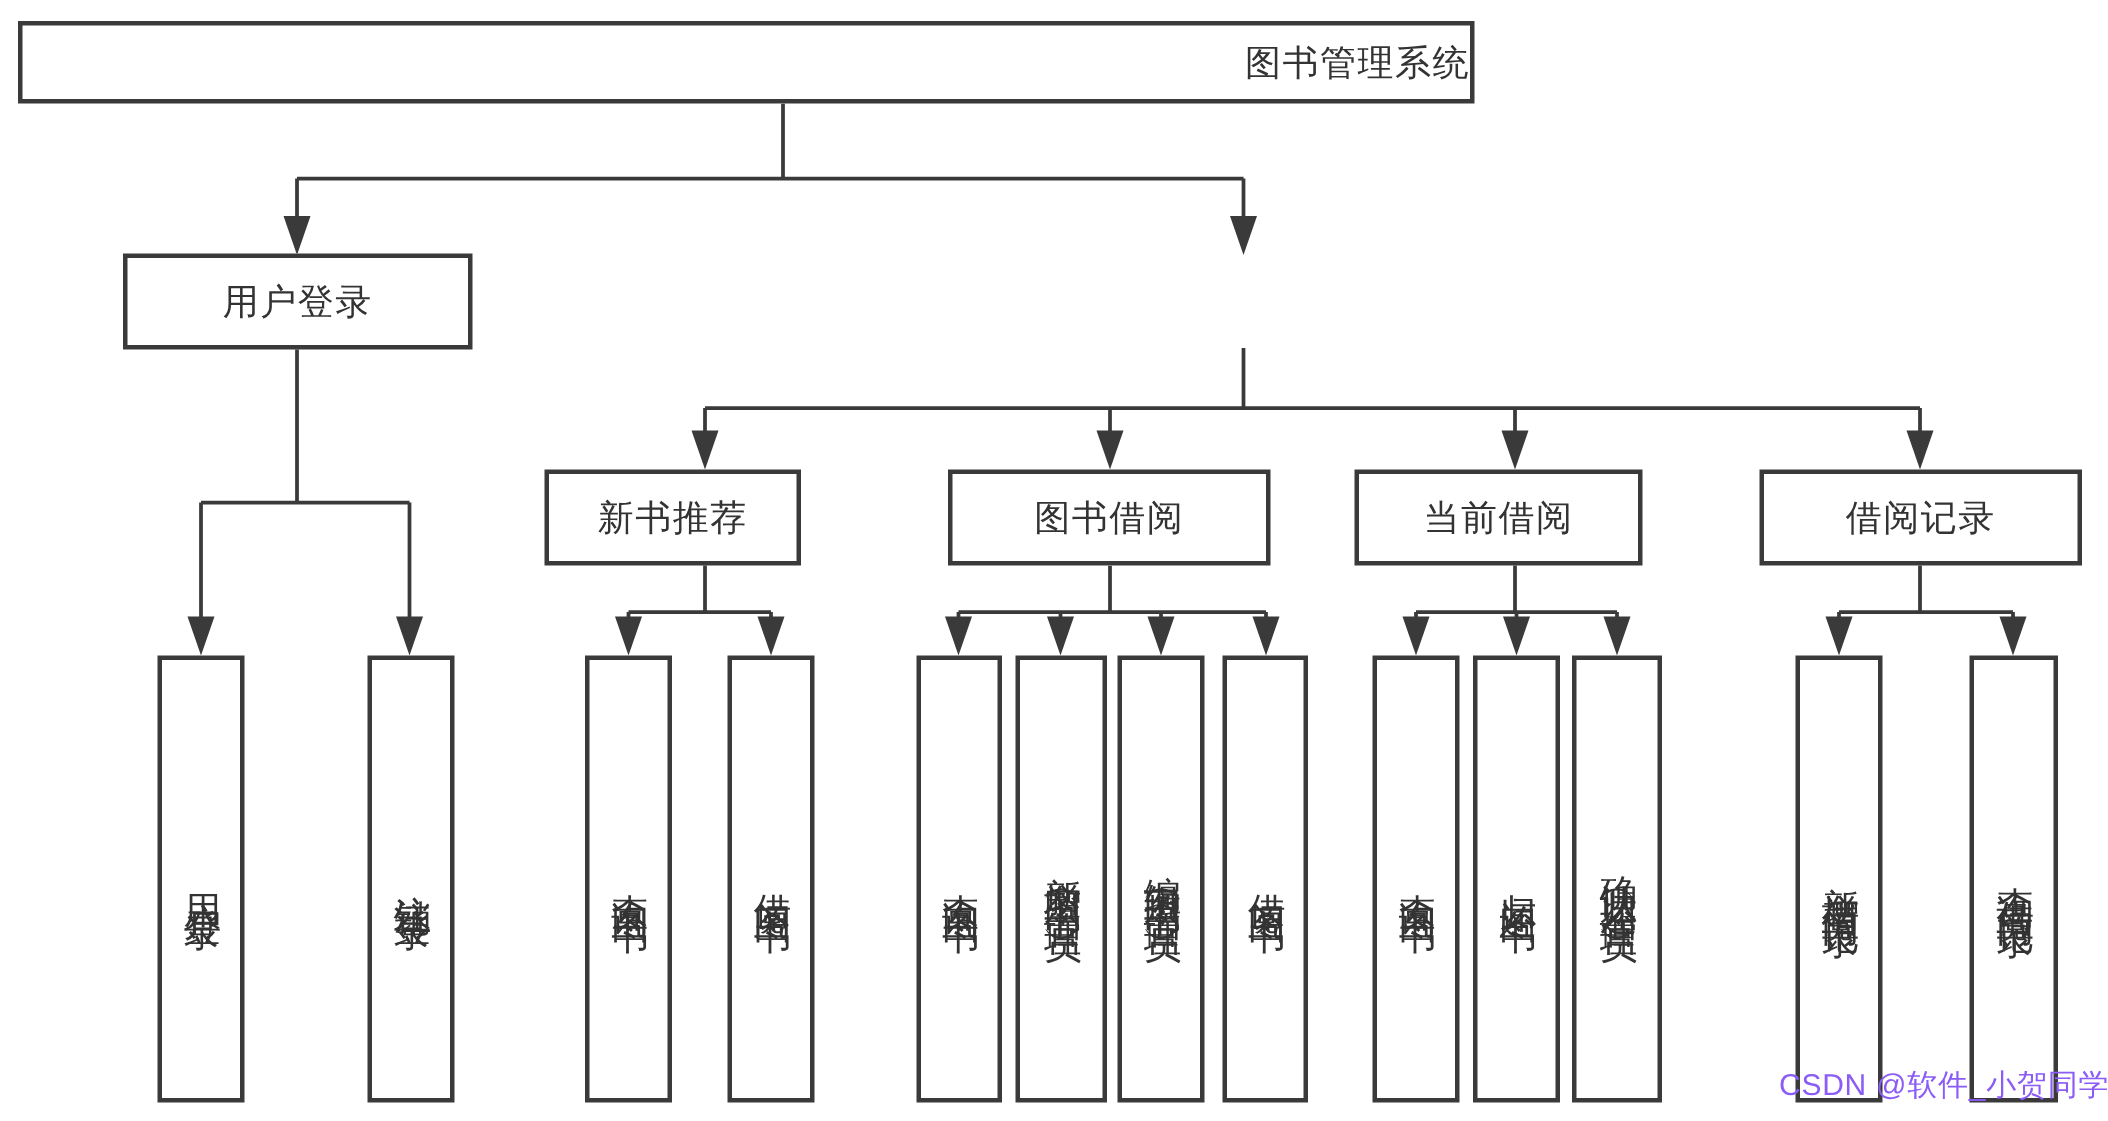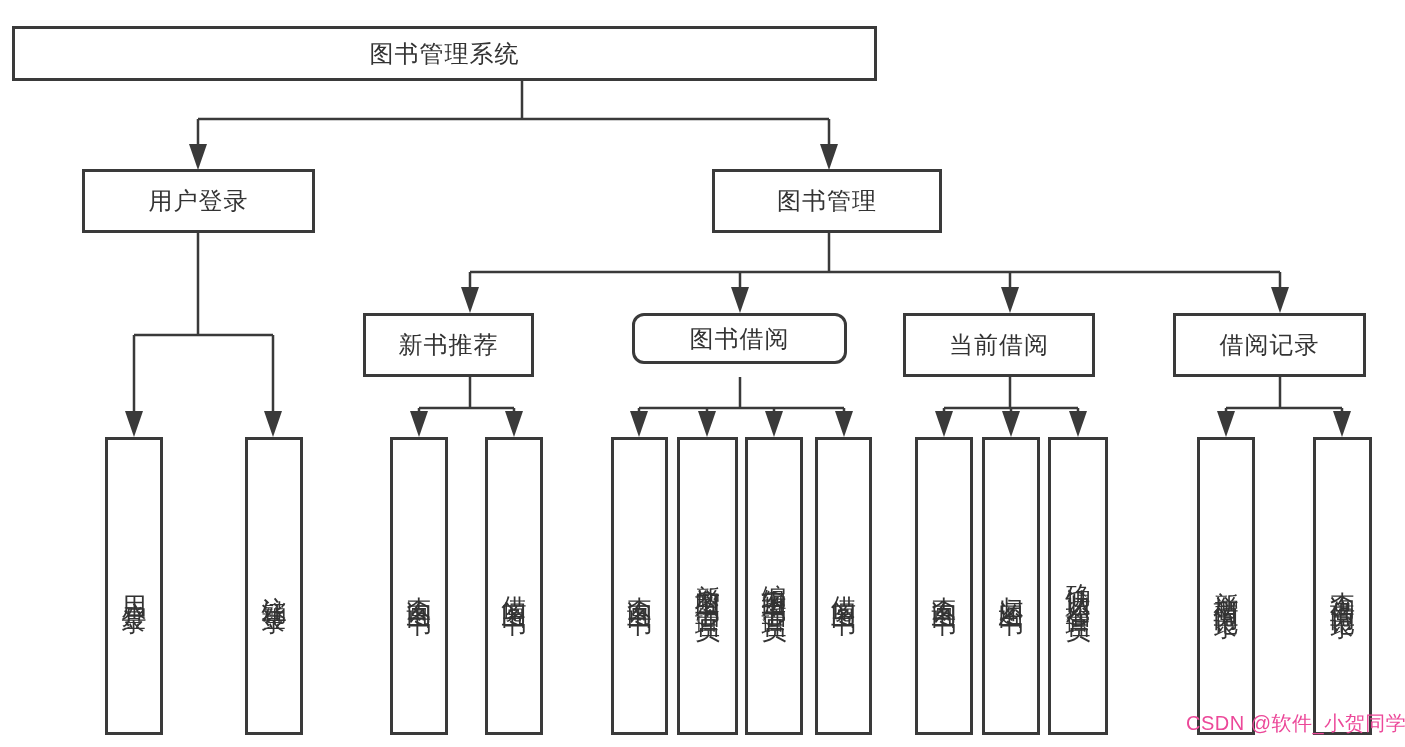--- a/index.html
+++ b/index.html
@@ -15,21 +15,21 @@
     color:#333333;
   }
   .h { font-size:24px; letter-spacing:1px; white-space:nowrap; }
   .v { top:437px; height:298px; }
   .v .vtext {
     writing-mode:vertical-rl; text-orientation:mixed;
     font-size:25px; letter-spacing:5px; line-height:1; white-space:nowrap;
   }
   #watermark {
     position:absolute; left:1186px; top:710px; z-index:5;
-    font-size:20px; letter-spacing:0.5px; color:#ec4899; white-space:nowrap;
+    font-size:20px; letter-spacing:0.5px; color:#8b5cf6; white-space:nowrap;
   }
 </style>
 </head>
 <body>
 
 <div id="canvas">
 
   <svg id="edges" viewBox="0 0 1405 747" xmlns="http://www.w3.org/2000/svg">
     <g stroke="#3a3a3a" stroke-width="2.5" fill="none">
 
@@ -63,41 +63,38 @@
       <polygon points="765,411 783,411 774,437"></polygon>
       <polygon points="835,411 853,411 844,437"></polygon>
       <polygon points="935,411 953,411 944,437"></polygon>
       <polygon points="1002,411 1020,411 1011,437"></polygon>
       <polygon points="1069,411 1087,411 1078,437"></polygon>
       <polygon points="1217,411 1235,411 1226,437"></polygon>
       <polygon points="1333,411 1351,411 1342,437"></polygon>
     </g>
   </svg>
 
-  <div class="box h" style="left:12px; top:26px; width:865px; height:55px;">
+  <div class="box h" style="left:12px; top:14px; width:971px; height:55px;justify-content:flex-end;">
     <span>图书管理系统</span>
   </div>
 
   <div class="box h" style="left:82px; top:169px; width:233px; height:64px;">
     <span>用户登录</span>
   </div>
-  <div class="box h" style="left:712px; top:169px; width:230px; height:64px;">
-    <span>图书管理</span>
-  </div>
 
   <div class="box h" style="left:363px; top:313px; width:171px; height:64px;">
     <span>新书推荐</span>
   </div>
-  <div class="box h" style="left:632px; top:313px; width:215px; height:51px;border-radius:12px;">
+  <div class="box h" style="left:632px; top:313px; width:215px; height:64px;">
     <span>图书借阅</span>
   </div>
   <div class="box h" style="left:903px; top:313px; width:192px; height:64px;">
     <span>当前借阅</span>
   </div>
-  <div class="box h" style="left:1173px; top:313px; width:193px; height:64px;">
+  <div class="box h" style="left:1173px; top:313px; width:215px; height:64px;">
     <span>借阅记录</span>
   </div>
 
   <div class="box v" style="left:105px; width:58px;">
     <span class="vtext">用户登录</span>
   </div>
   <div class="box v" style="left:245px; width:58px;">
     <span class="vtext">注销登录</span>
   </div>
 

